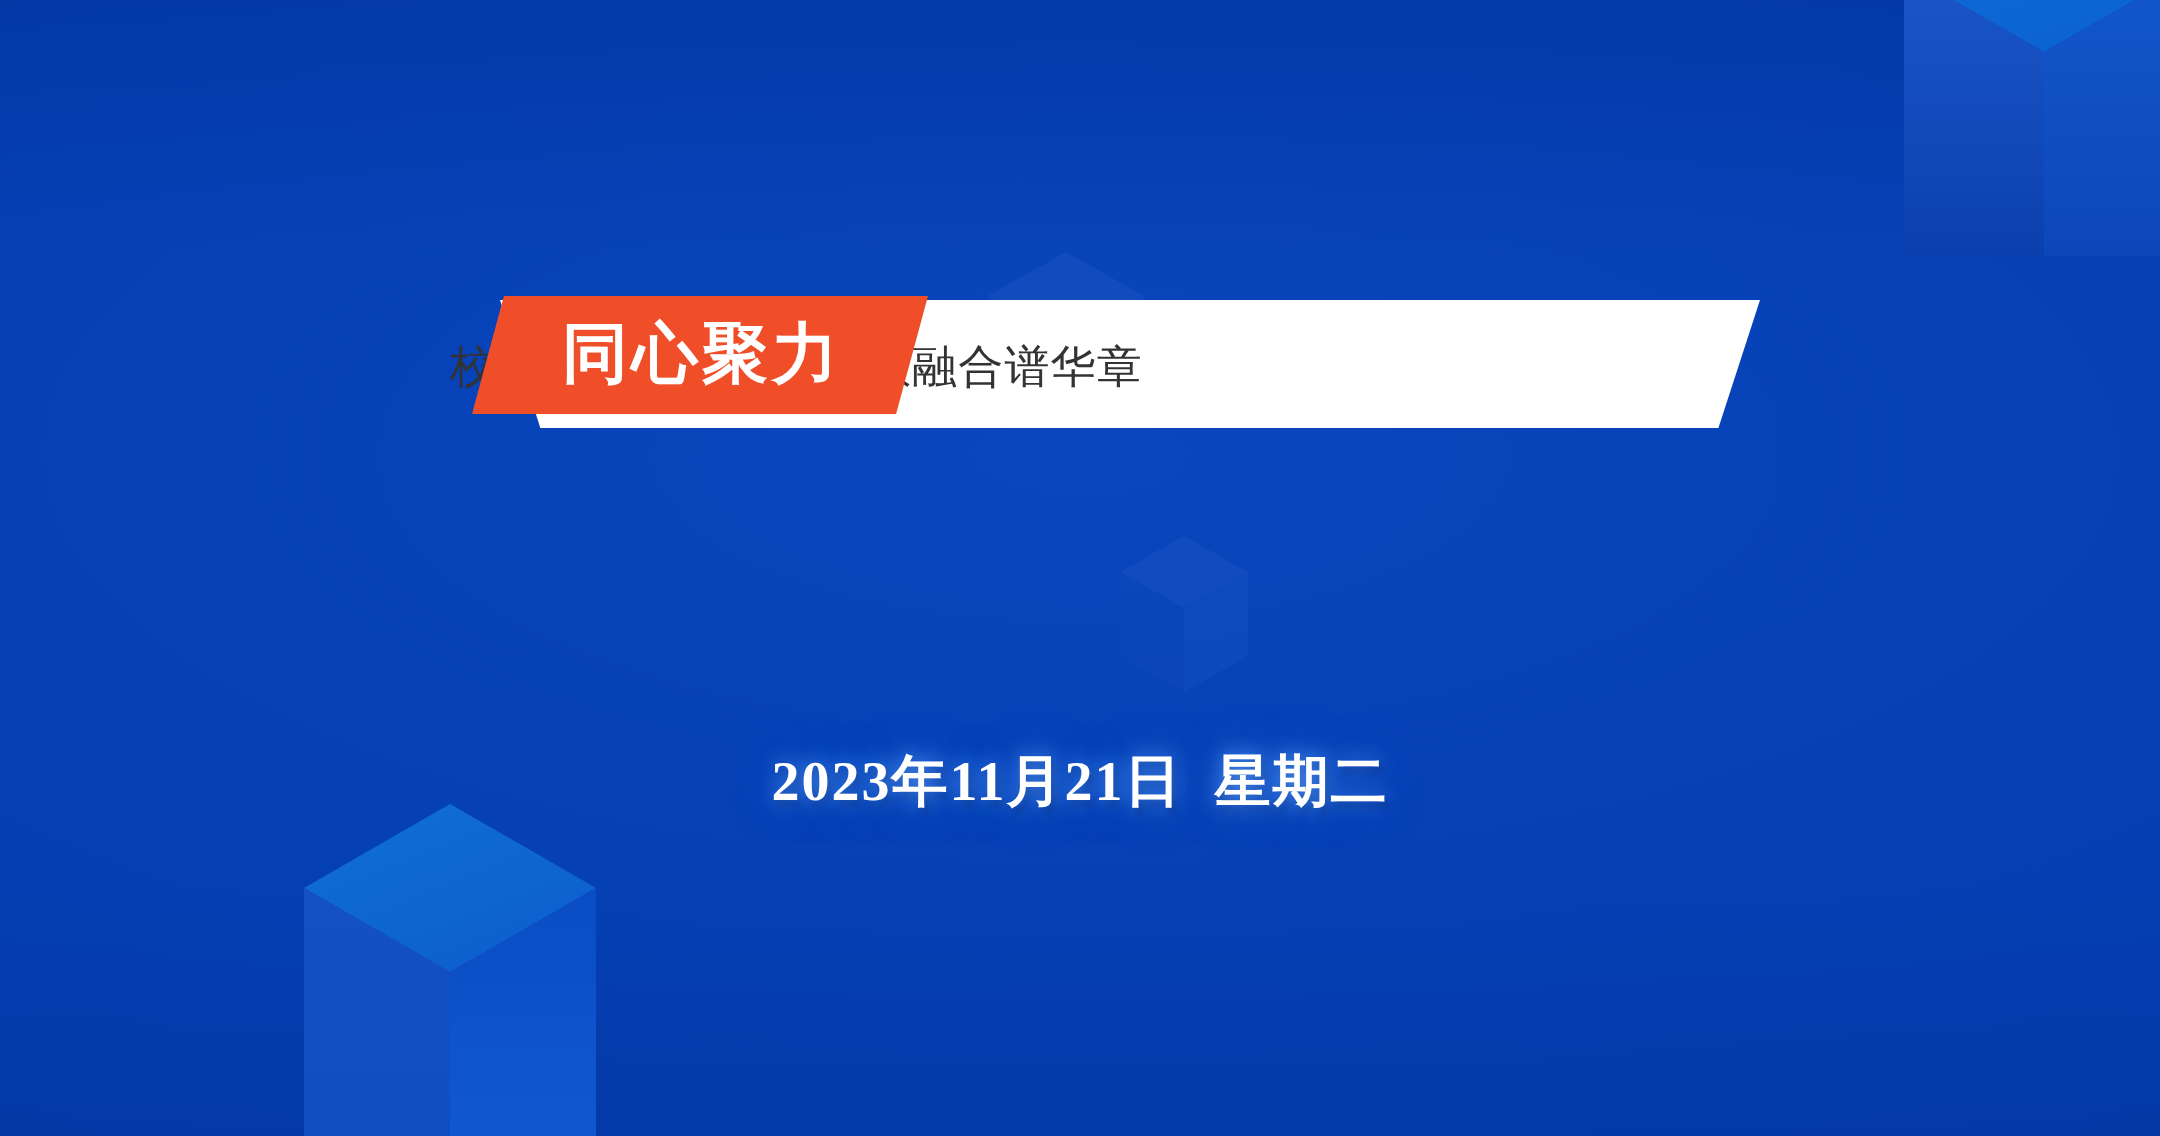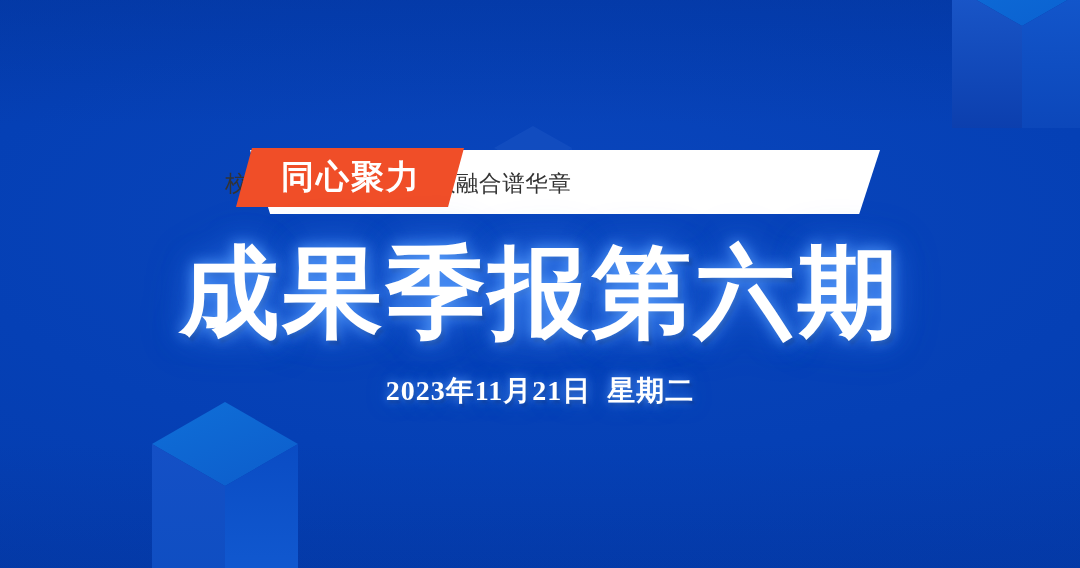--- a/index.html
+++ b/index.html
@@ -218,19 +218,18 @@
 
     <div class="banner-white-inner">
       <span class="banner-sub">校企合作结硕果，产教融合谱华章</span>
     </div>
 
     <div class="tag-orange">
       <span class="tag-orange-text">同心聚力</span>
     </div>
   </div>
 
-  <div class="title-main">成果季报第六期</div>
 
   <div class="title-date">
     <span>2023年11月21日</span><span class="date-gap"></span><span>星期二</span>
   </div>
 
 </div>
 
 </body></html>

